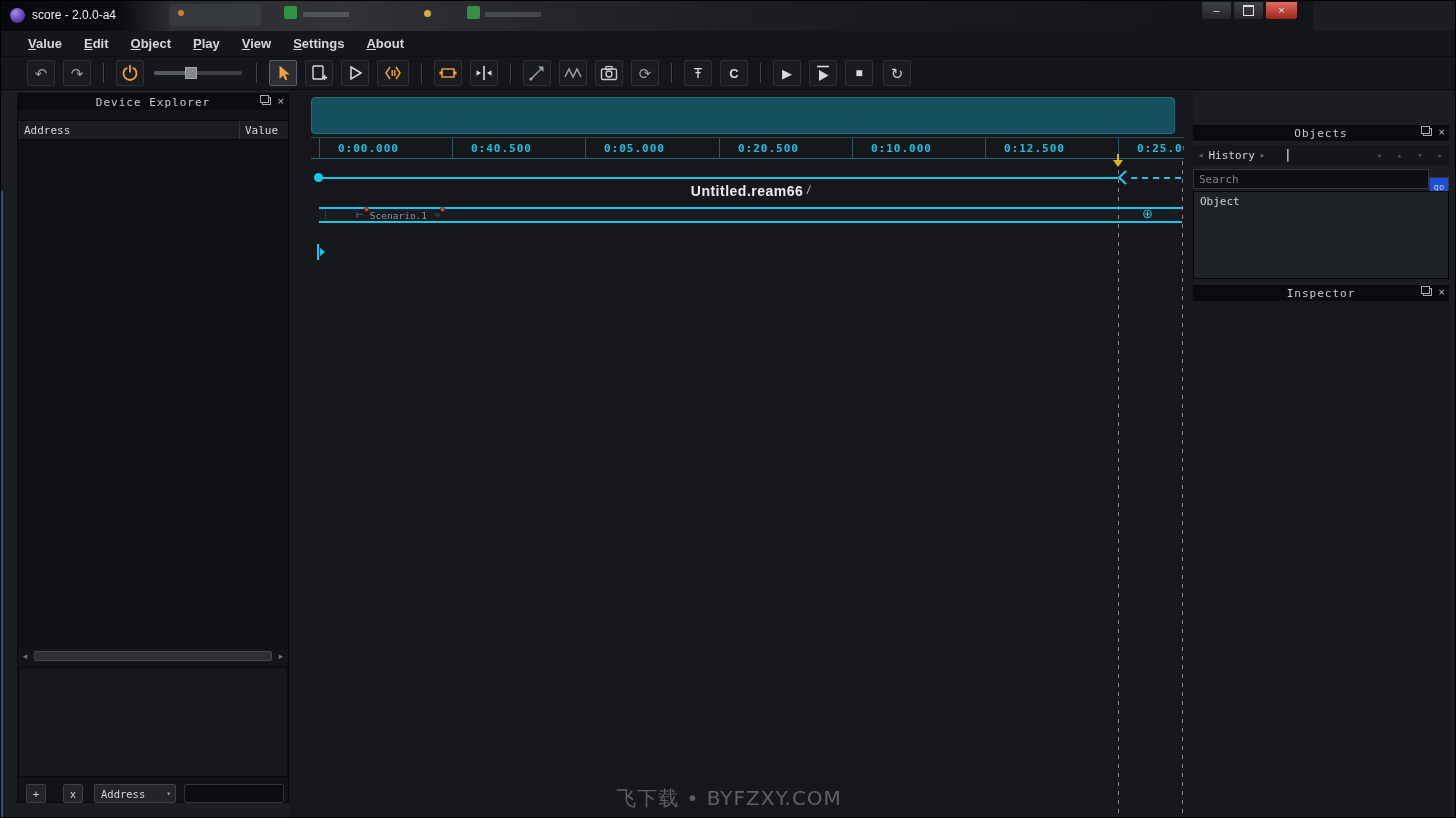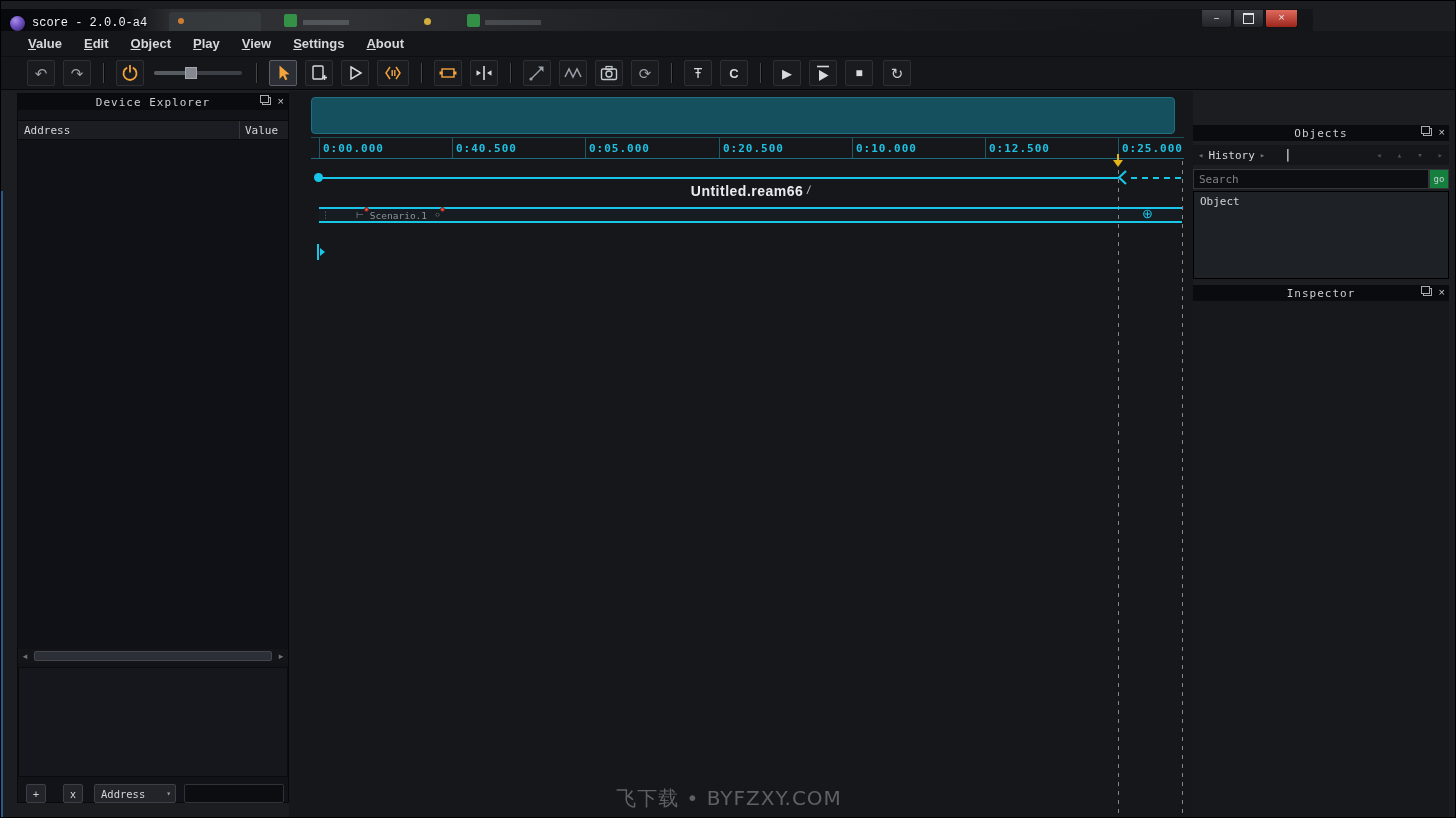--- a/index.html
+++ b/index.html
@@ -1,22 +1,22 @@
 <!DOCTYPE html>
 <html><head>
 <meta charset="utf-8">
 <style>
   html,body{margin:0;padding:0;background:#101114;}
   .app{position:relative;width:1456px;height:818px;overflow:hidden;background:#1b1d21;
        font-family:"Liberation Sans",sans-serif;-webkit-font-smoothing:antialiased;border:1px solid #000;box-sizing:border-box;}
   .mono{font-family:"DejaVu Sans Mono",monospace;}
 
   
-  .titlebar{position:absolute;left:0;top:8px;width:1312px;height:30px;
-    background:linear-gradient(90deg,#08090c 0%,#0b0c10 9%,#2b2d31 13%,#303236 26%,#232529 42%,#1b1d21 58%,#17181c 78%,#141519 100%);font-family:Liberation Mono, monospace;}
+  .titlebar{position:absolute;left:0;top:0;width:1312px;height:30px;
+    background:linear-gradient(90deg,#08090c 0%,#0b0c10 9%,#2b2d31 13%,#303236 26%,#232529 42%,#1b1d21 58%,#17181c 78%,#141519 100%);}
   .app-icon{position:absolute;left:9px;top:7px;width:15px;height:15px;border-radius:50%;
     background:radial-gradient(circle at 35% 30%,#a98fe8 0%,#6d4fc2 45%,#2c2057 100%);box-shadow:0 0 2px #000;}
   .title-text{position:absolute;left:31px;top:7px;font-size:12px;color:#f1f3f5;text-shadow:0 1px 2px #000;}
   .win-controls{position:absolute;right:15px;top:1px;display:flex;}
   .win-btn{width:29px;height:17px;display:flex;align-items:center;justify-content:center;
     background:linear-gradient(#3e4146,#222429);border:1px solid #121316;border-top:none;color:#e6e9ec;
     font-size:11px;line-height:1;border-radius:0 0 3px 3px;margin-left:1px;cursor:default;}
   .win-btn.close{background:linear-gradient(#e06a5c,#9c261c);width:31px;}
   .max-glyph{width:9px;height:8px;border:1px solid #dfe3e7;border-top-width:2px;}
   .artifact{position:absolute;pointer-events:none;}
@@ -70,21 +70,21 @@
   .de-input{position:absolute;left:166px;top:690px;width:100px;height:19px;background:#0c0d10;border:1px solid #2f3238;
     border-radius:2px;box-sizing:border-box;color:#d2d6da;font-size:11px;padding:0 4px;outline:none;}
 
   
   .canvas{position:absolute;left:288px;top:90px;width:904px;height:728px;background:#16171b;overflow:hidden;}
   .overview-bar{position:absolute;left:22px;top:6px;width:864px;height:37px;background:#14505e;
     border:1px solid #1f7083;border-radius:4px;box-sizing:border-box;}
   .ruler{position:absolute;left:22px;top:46px;width:873px;height:22px;overflow:hidden;
     border-top:1px solid #1d4f5b;border-bottom:1px solid #1d6b7c;box-sizing:border-box;}
   .ruler-tick{position:absolute;top:0;width:1px;height:22px;background:#1f5a68;}
-  .ruler-label{position:absolute;top:4px;color:#1ec1e2;font-family:"DejaVu Sans Mono",monospace;font-size:11px;font-weight:bold;letter-spacing:1px;white-space:nowrap;}
+  .ruler-label{position:absolute;top:4px;color:#1ec1e2;font-family:"DejaVu Sans Mono",monospace;font-size:11px;font-weight:bold;letter-spacing:1px;white-space:nowrap;margin-left:15px;}
   .vdash{position:absolute;width:1px;background:repeating-linear-gradient(180deg,#83878d 0 4px,transparent 4px 9px);}
   .playhead-marker{position:absolute;left:824px;top:63px;width:11px;height:14px;}
   .playhead-marker .stem{position:absolute;left:4px;top:0;width:2px;height:6px;background:#e3b41c;}
   .playhead-marker .tri{position:absolute;left:0;top:6px;width:0;height:0;border-left:5px solid transparent;border-right:5px solid transparent;border-top:7px solid #e3b41c;}
   .interval-line{position:absolute;left:30px;top:86px;width:799px;height:2px;background:#17c6e9;}
   .interval-dot{position:absolute;left:25px;top:82px;width:9px;height:9px;border-radius:50%;background:#17c6e9;}
   .interval-end{position:absolute;left:829px;top:79px;width:10px;height:15px;}
   .hdash-cyan{position:absolute;left:842px;top:86px;width:50px;height:2px;
     background:repeating-linear-gradient(90deg,#17c6e9 0 6px,transparent 6px 11px);}
   .interval-label{position:absolute;left:272px;top:92px;width:380px;text-align:center;color:#e9ecef;
@@ -109,21 +109,21 @@
   .history-row{position:absolute;left:0;top:20px;width:256px;height:20px;background:#15161a;
     display:flex;align-items:center;font-family:"DejaVu Sans Mono",monospace;}
   .hist-arrow{color:#6f7379;font-size:9px;margin:0 5px;}
   .hist-label{color:#d2d6da;font-size:11px;}
   .hist-caret{color:#eef1f3;font-size:12px;margin-left:14px;}
   .hist-nav{position:absolute;right:6px;display:flex;gap:15px;color:#4d5157;font-size:9px;}
   .search-input{position:absolute;left:0;top:44px;width:236px;height:20px;background:#0d0e11;
     border:1px solid #33363b;box-sizing:border-box;color:#c9ced4;font-family:"DejaVu Sans Mono",monospace;
     font-size:11px;padding:0 5px;outline:none;}
   .search-input::placeholder{color:#7d8187;}
-  .go-btn{position:absolute;left:236px;top:44px;width:20px;height:20px;background:#15803d;border:1px solid #33363b;
+  .go-btn{position:absolute;left:236px;top:52px;width:20px;height:20px;background:#1d4ed8;border:1px solid #33363b;
     box-sizing:border-box;color:#c9ced4;font-size:9px;display:flex;align-items:center;justify-content:center;
     font-family:"DejaVu Sans Mono",monospace;}
   .obj-list{position:absolute;left:0;top:66px;width:256px;height:88px;background:#1e2126;border:1px solid #000;box-sizing:border-box;}
   .obj-root{position:absolute;left:6px;top:3px;color:#ced3d8;font-size:11px;font-family:"DejaVu Sans Mono",monospace;}
   .inspector-body{position:absolute;left:0;top:176px;width:256px;height:550px;background:#17181c;}
 
   .edge-accent{position:absolute;left:0;top:190px;width:2px;height:628px;background:#2b74b8;opacity:.7;}
 </style>
 </head>
 <body>

